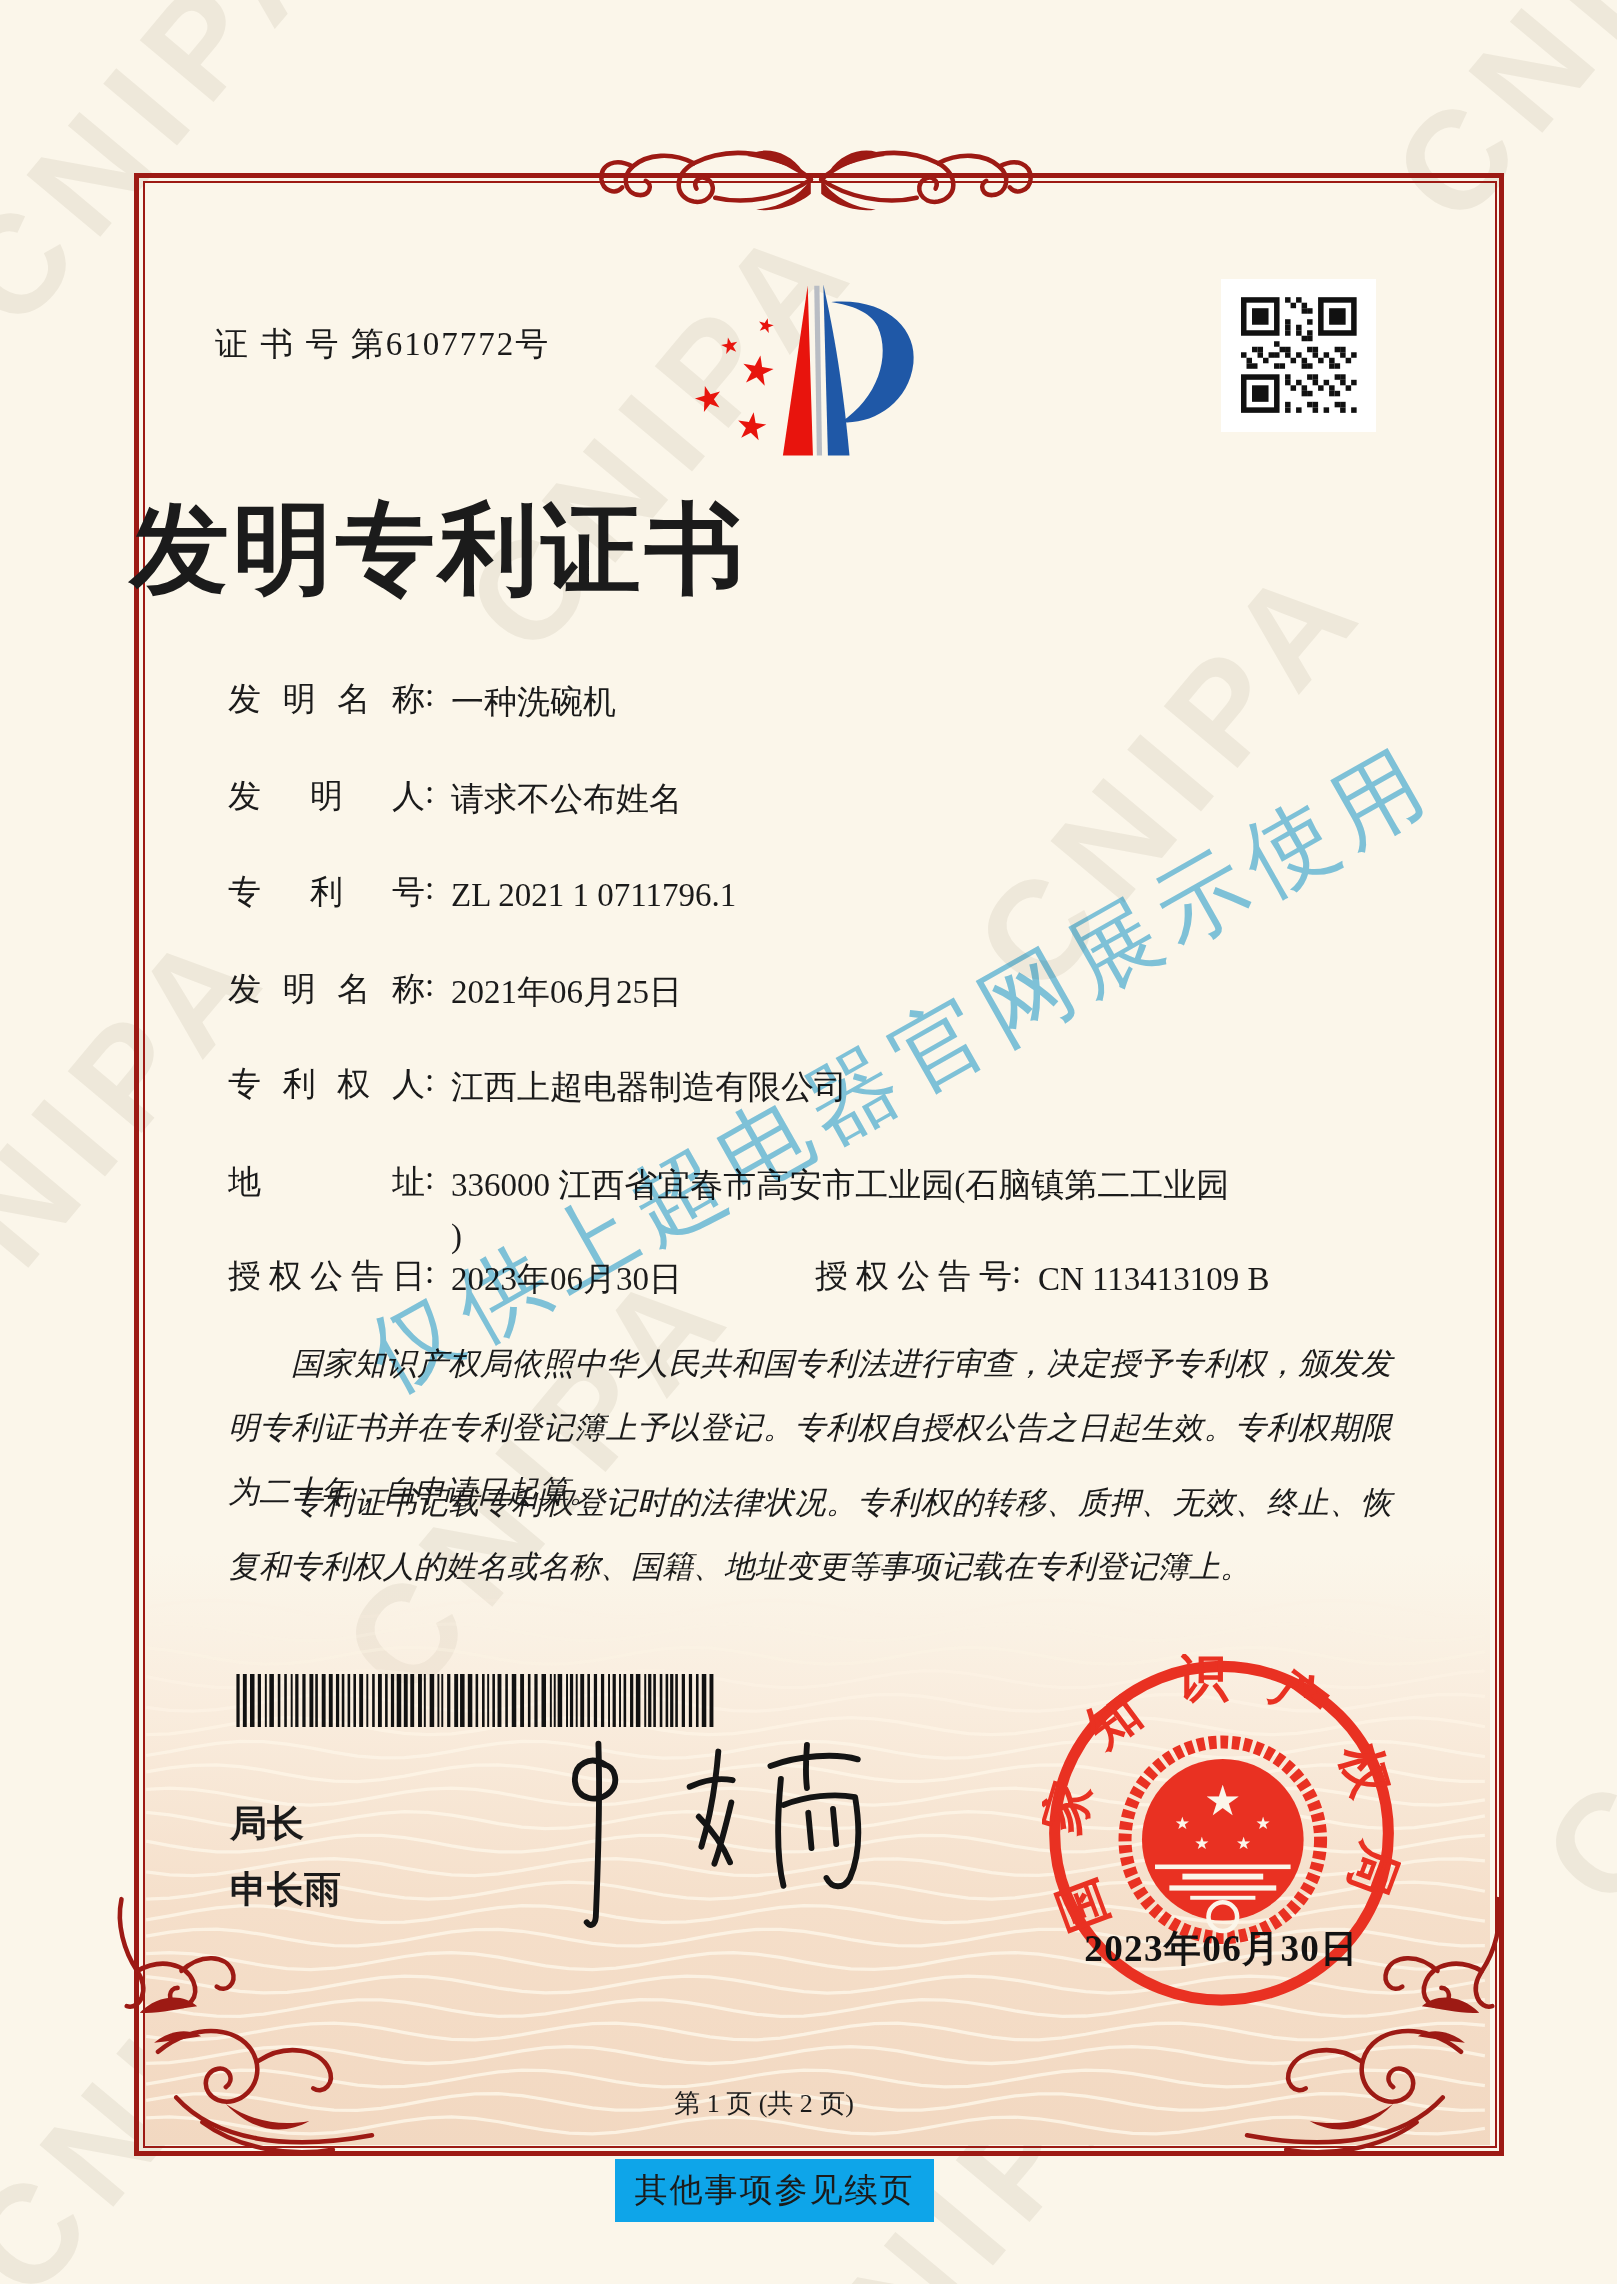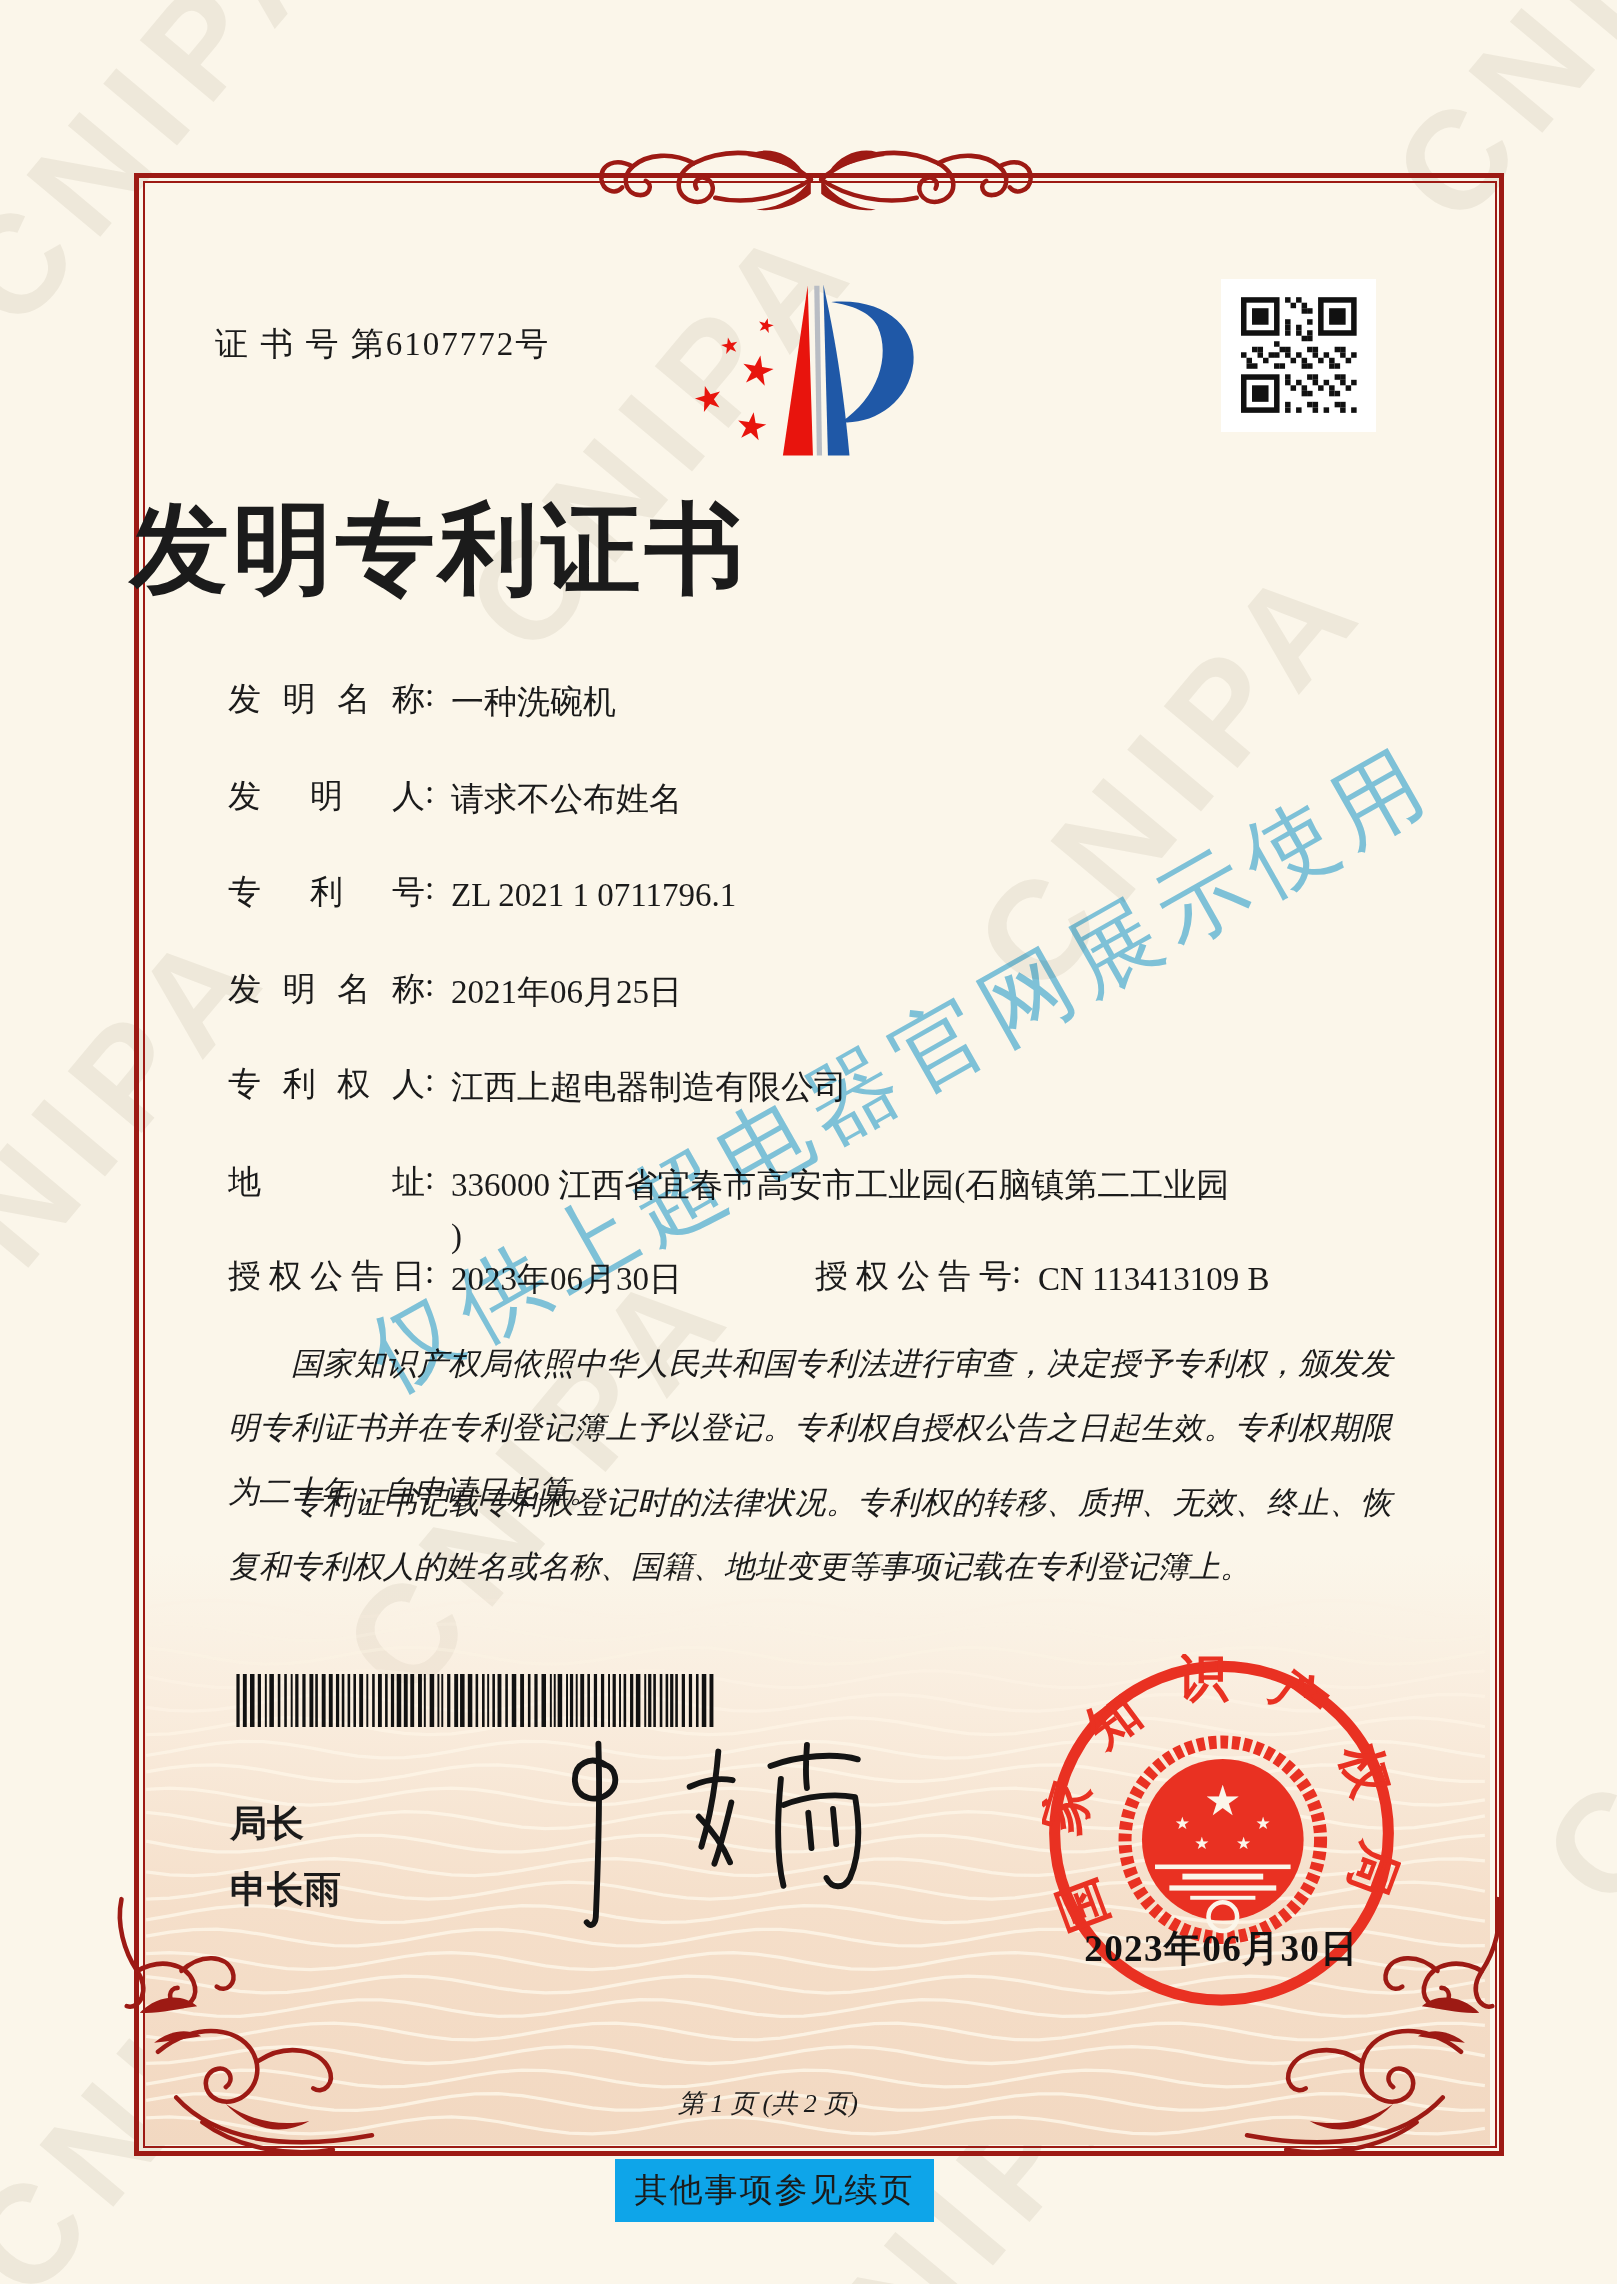--- a/index.html
+++ b/index.html
@@ -54,21 +54,21 @@
 
   
   .barcode{position:absolute;left:234px;top:1674px;z-index:20;}
   .sig-title{position:absolute;left:230px;top:1799px;font-size:37px;font-weight:bold;
              font-family:"Liberation Sans","DejaVu Sans",sans-serif;z-index:20;}
   .sig-name{position:absolute;left:230px;top:1865px;font-size:37px;font-weight:bold;
             font-family:Liberation Sans, sans-serif;z-index:20;}
   .signature{position:absolute;left:528px;top:1732px;z-index:20;}
   .signature path{stroke:#141414;stroke-width:9;fill:none;stroke-linecap:round;stroke-linejoin:round;}
   .seal{position:absolute;left:1042px;top:1654px;z-index:25;}
-  .page-no{position:absolute;left:678px;top:2086px;width:196px;text-align:left;font-size:26px;z-index:20;font-style:italic;}
+  .page-no{position:absolute;left:658px;top:2086px;width:196px;text-align:right;font-size:26px;z-index:20;}
   .footer-box{position:absolute;left:615px;top:2159px;width:319px;height:63px;background:#0ea5e9;
               z-index:20;display:flex;align-items:center;justify-content:center;}
   .footer-box span{font-size:33px;letter-spacing:2px;}
 </style>
 </head>
 <body>
 
 <div class="page">
 
   <div class="wm-gray" style="left:-111px;top:26px">CNIPA</div>

